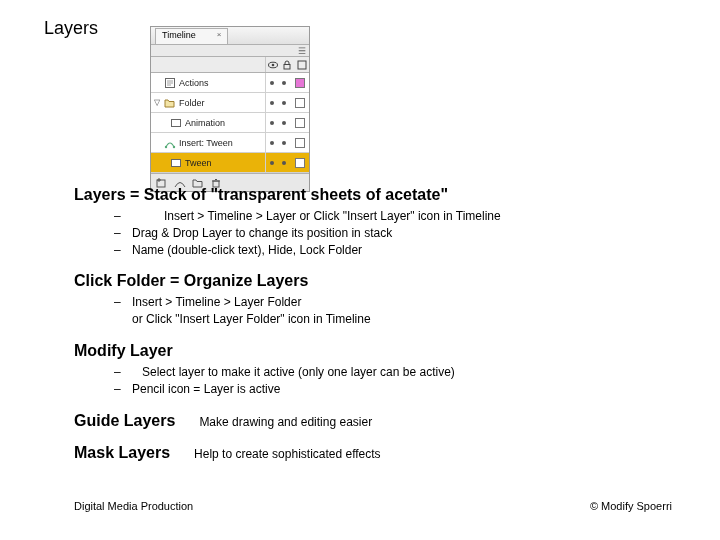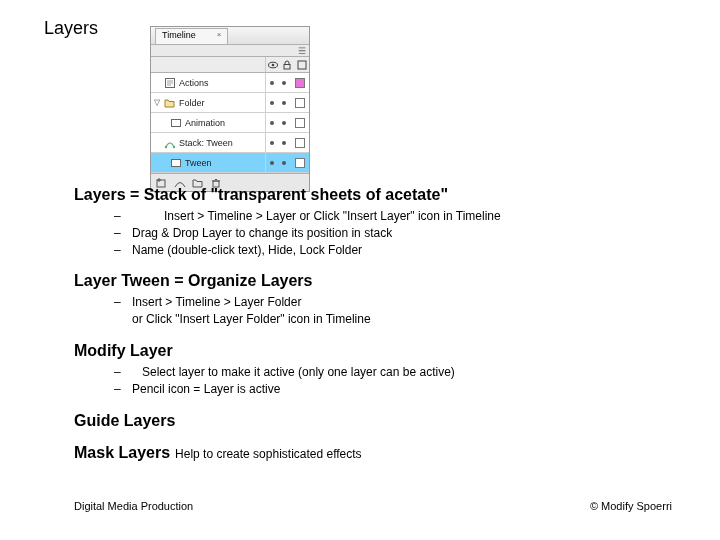--- a/index.html
+++ b/index.html
@@ -75,21 +75,21 @@
     width: 10px; height: 10px; display: block;
   }
   .tl-row {
     height: 20px;
     display: flex;
     align-items: center;
     border-bottom: 1px solid #d0d0d0;
     background: #fff;
   }
   .tl-row.selected {
-    background: #7dd3fc;
+    background: #eab308;
   }
   .tl-row .arrow {
     width: 12px;
     text-align: center;
     font-size: 8px;
     color: #555;
   }
   .tl-row .licon {
     width: 14px; height: 12px;
     display: flex; align-items: center; justify-content: center;
@@ -146,21 +146,21 @@
   .bullet-row {
     display: flex;
   }
   .bullet-dash {
     width: 18px;
     flex-shrink: 0;
   }
   .inline-row {
     display: flex;
     align-items: baseline;
-    gap: 5px;
+    gap: 24px;
     margin-top: 14px;
   }
   .inline-heading {
     font-size: 16px;
     font-weight: bold;
   }
   .inline-desc {
     font-size: 12px;
   }
   .footer-left {
@@ -262,21 +262,21 @@
       </div>
       <div class="tl-row">
         <span class="arrow"></span>
         <span class="licon">
           <svg width="12" height="12" viewBox="0 0 12 12">
             <path d="M2 10 Q6 2 10 10" fill="none" stroke="#5a7" stroke-width="1.2"></path>
             <circle cx="2" cy="10" r="1.2" fill="#5a7"></circle>
             <circle cx="10" cy="10" r="1.2" fill="#5a7"></circle>
           </svg>
         </span>
-        <span class="lname">Stack: Tween</span>
+        <span class="lname">Insert: Tween</span>
         <span class="tl-dots">
           <span class="dot"></span>
           <span class="dot"></span>
           <span class="swatch" style="background:#ffffff"></span>
         </span>
       </div>
       <div class="tl-row indent selected">
         <span class="arrow"></span>
         <span class="licon">
           <svg width="12" height="12" viewBox="0 0 12 12">
@@ -330,21 +330,21 @@
         </div>
         <div class="bullet-row">
           <span class="bullet-dash">–</span>
           <span style="white-space: pre-line;">Drag &amp; Drop Layer to change its position in stack</span>
         </div>
         <div class="bullet-row">
           <span class="bullet-dash">–</span>
           <span style="white-space: pre-line;">Name (double-click text), Hide, Lock Folder</span>
         </div>
       </div>
-      <div class="section-heading">Layer Tween = Organize Layers</div>
+      <div class="section-heading">Click Folder = Organize Layers</div>
       <div class="bullets">
         <div class="bullet-row">
           <span class="bullet-dash">–</span>
           <span style="white-space: pre-line;">Insert &gt; Timeline &gt; Layer Folder
 or Click "Insert Layer Folder" icon in Timeline</span>
         </div>
       </div>
       <div class="section-heading">Modify Layer</div>
       <div class="bullets">
         <div class="bullet-row">
@@ -353,20 +353,21 @@
         </div>
         <div class="bullet-row">
           <span class="bullet-dash">–</span>
           <span style="white-space: pre-line; text-align: center;">Pencil icon = Layer is active</span>
         </div>
       </div>
     </div>
   <div id="inline-sections">
       <div class="inline-row">
         <span class="inline-heading">Guide Layers</span>
+        <span class="inline-desc">Make drawing and editing easier</span>
       </div>
       <div class="inline-row">
         <span class="inline-heading">Mask Layers</span>
         <span class="inline-desc">Help to create sophisticated effects</span>
       </div>
     </div>
 </div>
 
 <div class="footer-left">Digital Media Production</div>
 <div class="footer-right">© Modify Spoerri</div>

